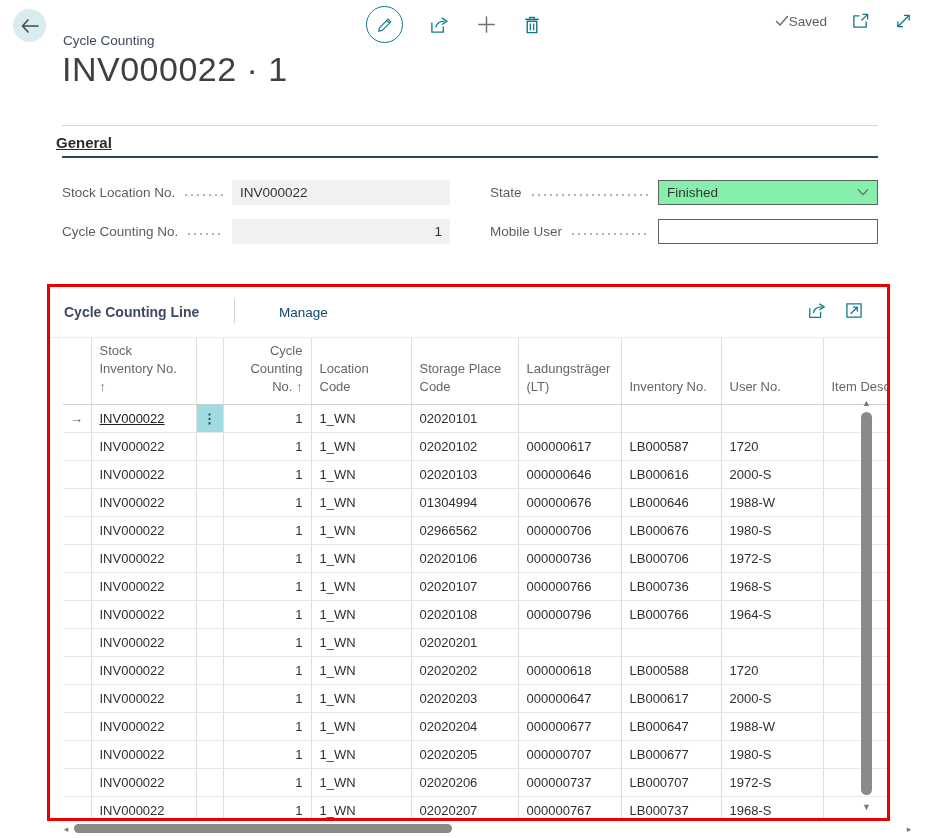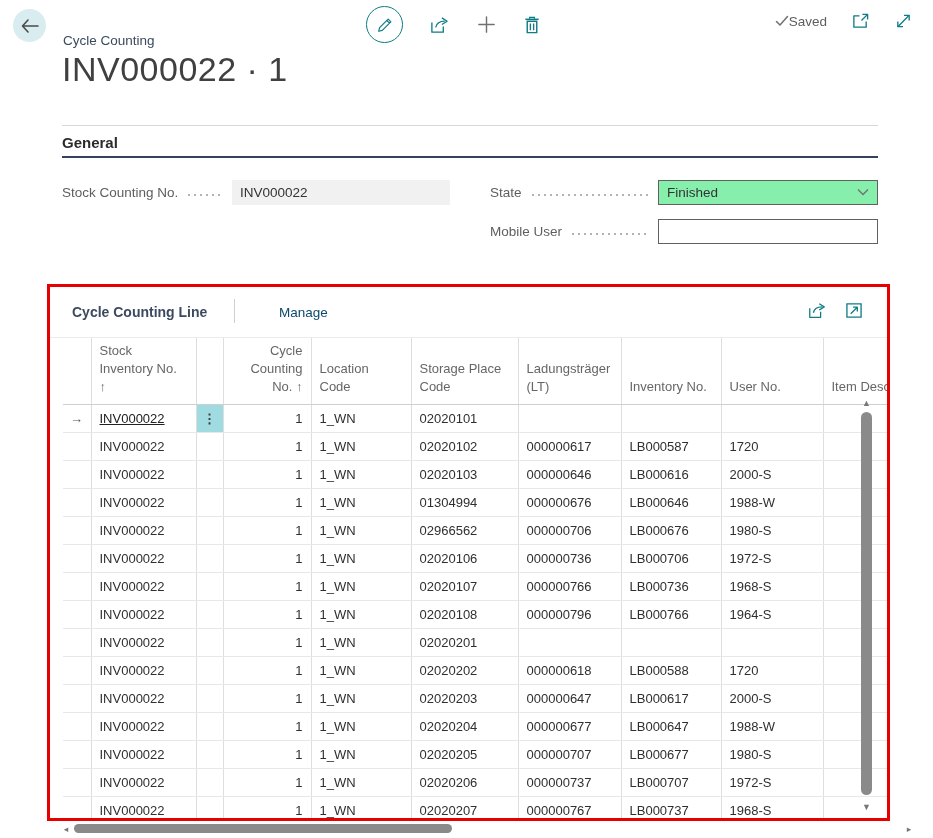--- a/index.html
+++ b/index.html
@@ -17,21 +17,21 @@
   .pencil-circle { width:37px; height:37px; border-radius:50%; border:1.5px solid #0e7c86;
                    display:flex; align-items:center; justify-content:center; }
   .topbar-right { position:absolute; right:20px; top:12px; display:flex; align-items:center; gap:24px; }
   .saved { display:flex; align-items:center; gap:0; color:#605e5c; font-size:13.5px; }
 
   
   .page-title { position:absolute; left:62px; top:50px; font-size:34px; font-weight:300; color:#404040; letter-spacing:.5px; }
   .divider { position:absolute; left:62px; width:816px; height:0; border-top:1px solid #d8d8d8; top:125px; }
 
   
-  .general-title { position:absolute; left:62px; top:134px; font-size:15px; font-weight:bold; color:#2b2b2b; }
+  .general-title { position:absolute; left:56px; top:134px; font-size:15px; font-weight:bold; color:#2b2b2b;text-decoration:underline; }
   .general-underline { position:absolute; left:62px; top:156px; width:816px; height:2px; background:#33435c; }
 
   .field-col { position:absolute; top:179px; display:flex; flex-direction:column; gap:13px; }
   .field-col.left  { left:62px;  width:388px; }
   .field-col.right { left:490px; width:388px; }
   .field-row { display:flex; align-items:center; height:26px; }
   .field-label { font-size:13.5px; color:#605e5c; white-space:nowrap; }
   .leader { flex:1; height:4px; margin:0 8px; align-self:center; margin-top:6px;
             background-image:radial-gradient(circle, #b5b3b1 1.1px, transparent 1.4px);
             background-size:6px 4px; background-repeat:repeat-x; }
@@ -39,21 +39,21 @@
   .input.disabled { background:#f1f1f1; border:none; color:#333; }
   .input.num { justify-content:flex-end; }
   .field-col.right .input { width:220px; }
   .input.select { background:#86efac; border:1px solid #616161; justify-content:space-between; cursor:pointer; }
   .input.textbox { background:#fff; border:1px solid #616161; }
 
   
   .lines-card { position:absolute; left:47px; top:284px; width:843px; height:537px;
                 border:3px solid #e60000; overflow:hidden; background:#fff; }
   .lines-toolbar { position:absolute; left:0; top:0; right:0; height:50px; }
-  .lines-title { position:absolute; left:14px; top:17px; font-size:14px; font-weight:bold; color:#3b4a5f;margin-left:8px; }
+  .lines-title { position:absolute; left:14px; top:17px; font-size:14px; font-weight:bold; color:#3b4a5f; }
   .lines-toolbar .vsep { position:absolute; left:184px; top:12px; width:1px; height:24px; background:#d0d0d0; }
   .manage { position:absolute; left:229px; top:18px; font-size:13.5px; color:#0c4a6e; cursor:pointer; }
   .lines-toolbar-icons { position:absolute; right:24px; top:14px; display:flex; gap:18px; }
   .toolbar-rule { position:absolute; left:0; right:0; top:50px; height:1px; background:#ececec; }
 
   .grid-wrap { position:absolute; left:13px; top:51px; }
   table.grid { border-collapse:collapse; table-layout:fixed; width:880px; }
   .grid th { font-size:13px; font-weight:normal; color:#666; text-align:left; vertical-align:bottom;
              padding:4px 8px 7px 8px; white-space:pre-line; line-height:1.4;
              border-right:1px solid #dedede; border-bottom:1px solid #cfcfcf; height:56px; }
@@ -165,23 +165,28 @@
   </header>
 
   <h1 class="page-title">INV000022 · 1</h1>
   <div class="divider"></div>
 
   <h2 class="general-title">General</h2>
   <div class="general-underline"></div>
 
   <div class="field-col left">
     <div class="field-row">
-      <span class="field-label">Stock Counting No.</span>
+      <span class="field-label">Stock Location No.</span>
       <span class="leader"></span>
       <div class="input disabled">INV000022</div>
+    </div>
+    <div class="field-row">
+      <span class="field-label">Cycle Counting No.</span>
+      <span class="leader"></span>
+      <div class="input disabled num">1</div>
     </div>
   </div>
 
   <div class="field-col right">
     <div class="field-row">
       <span class="field-label">State</span>
       <span class="leader"></span>
       <div class="input select">
         <span>Finished</span>
         <span>

